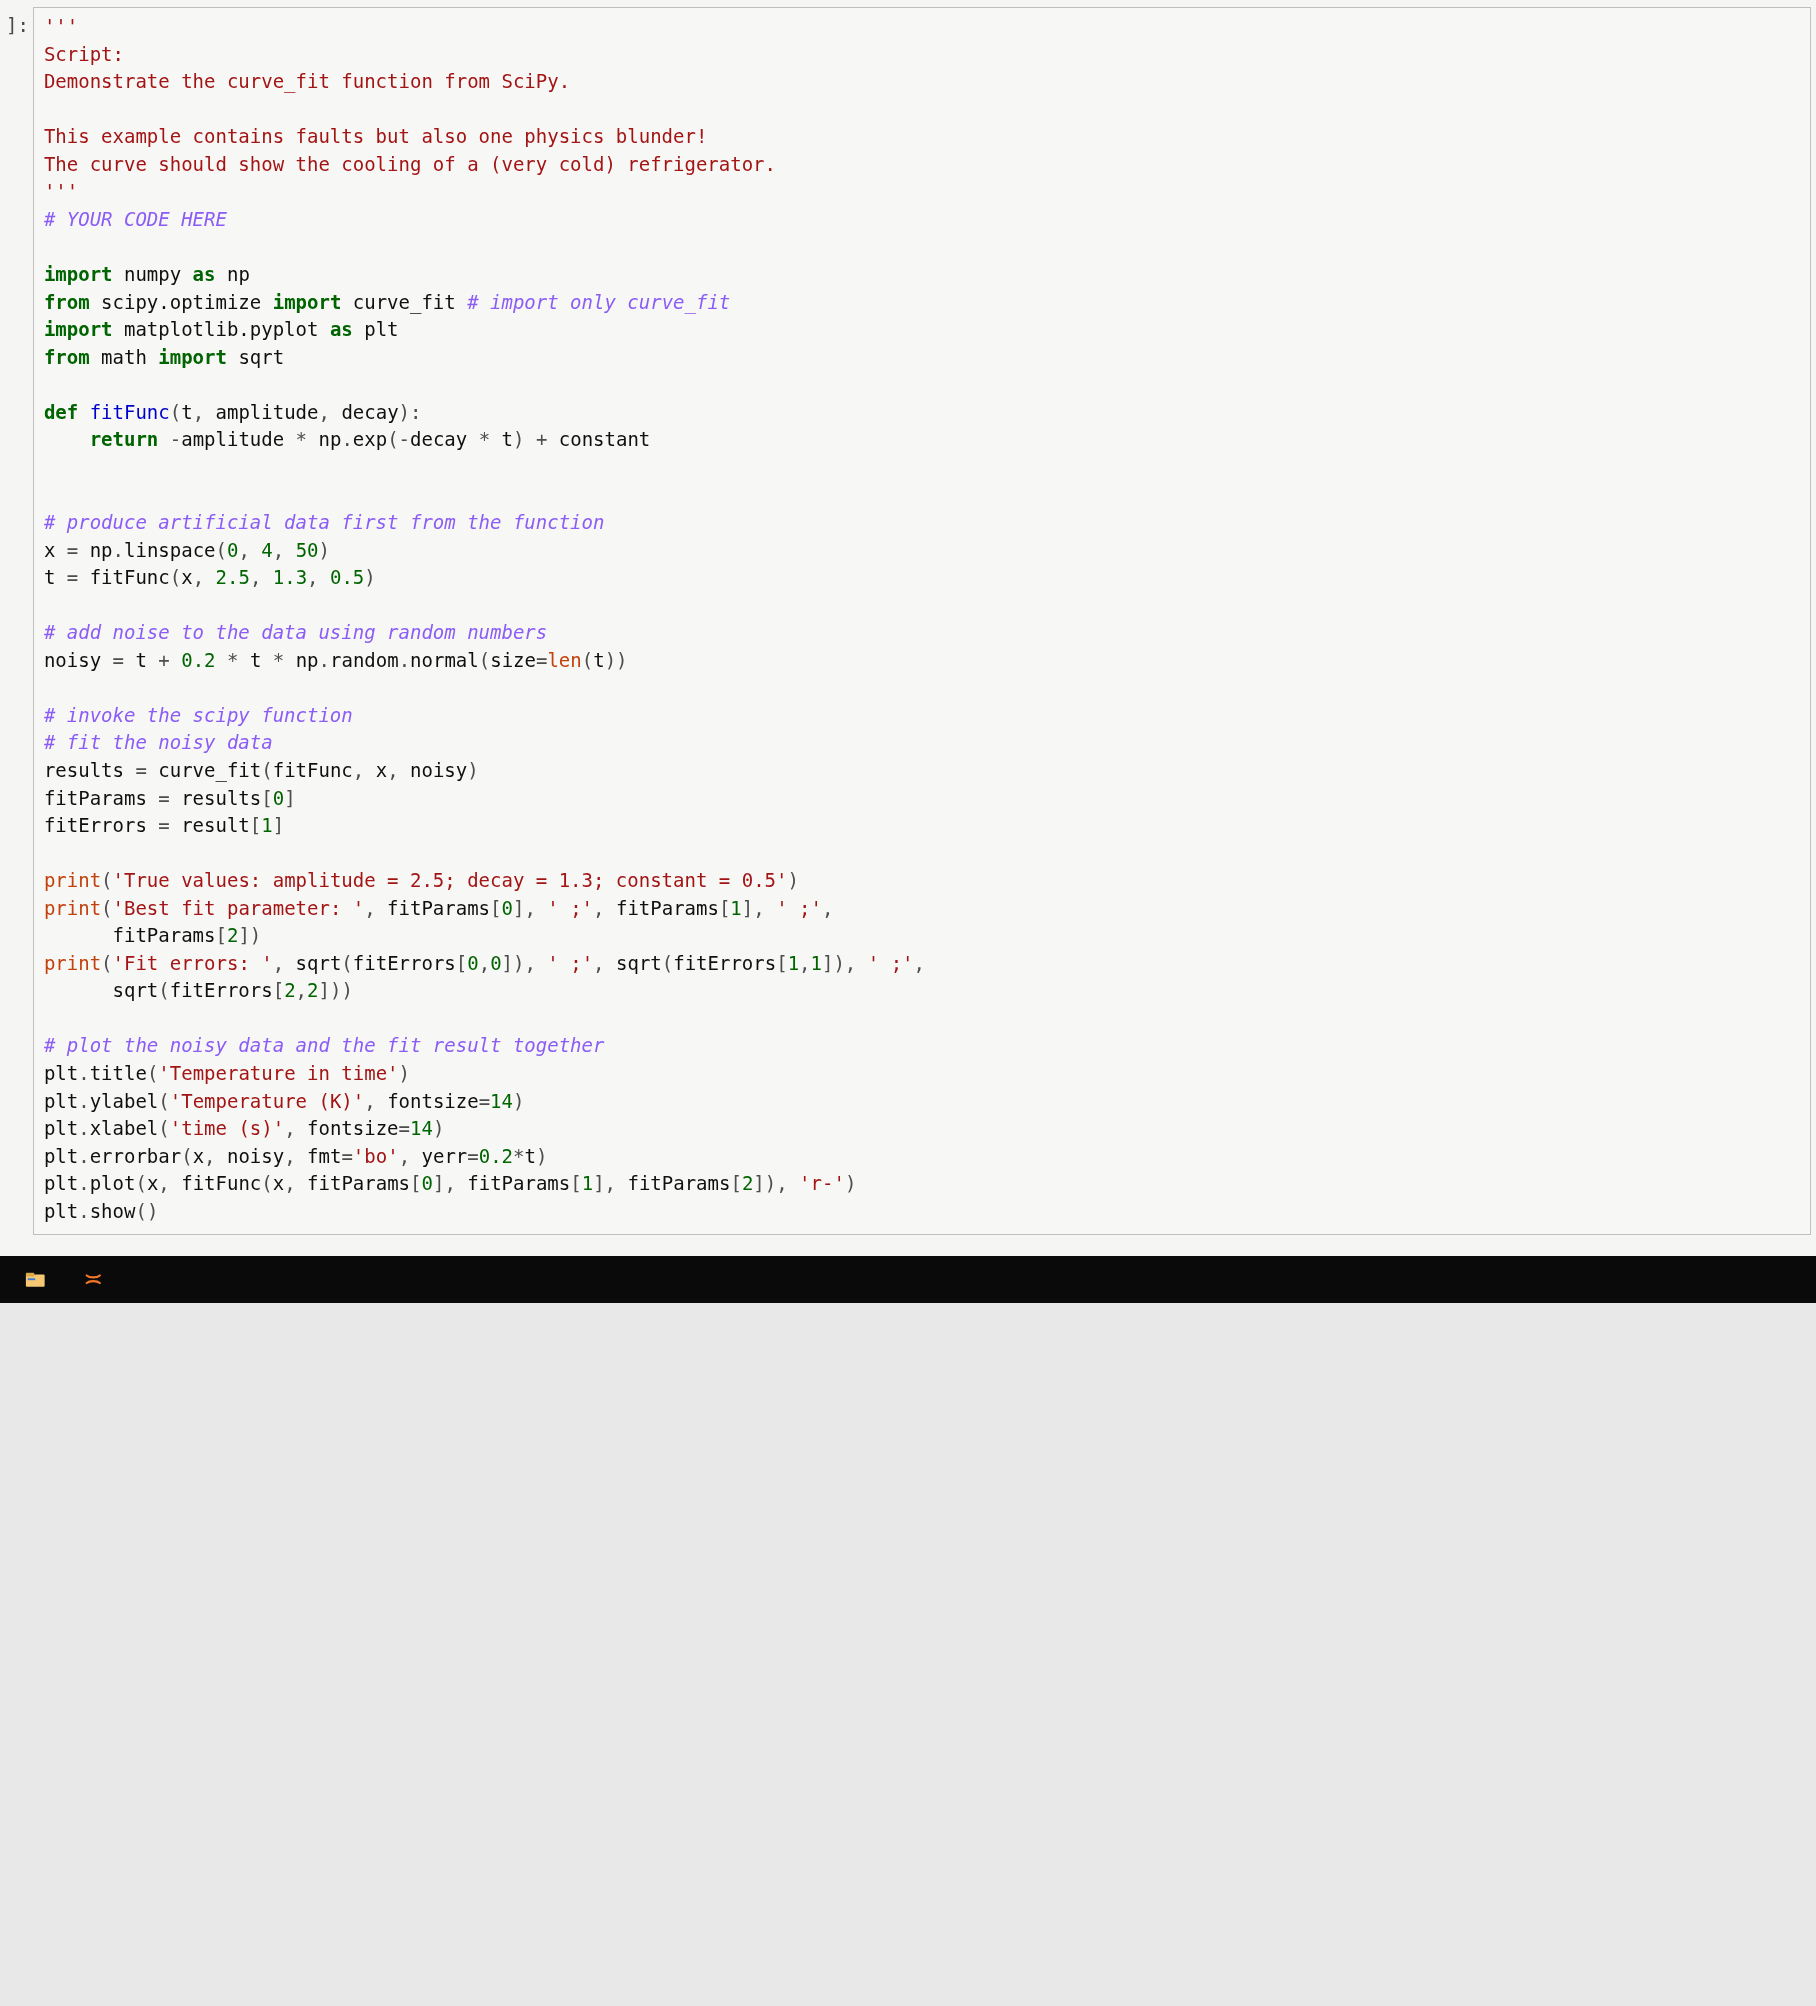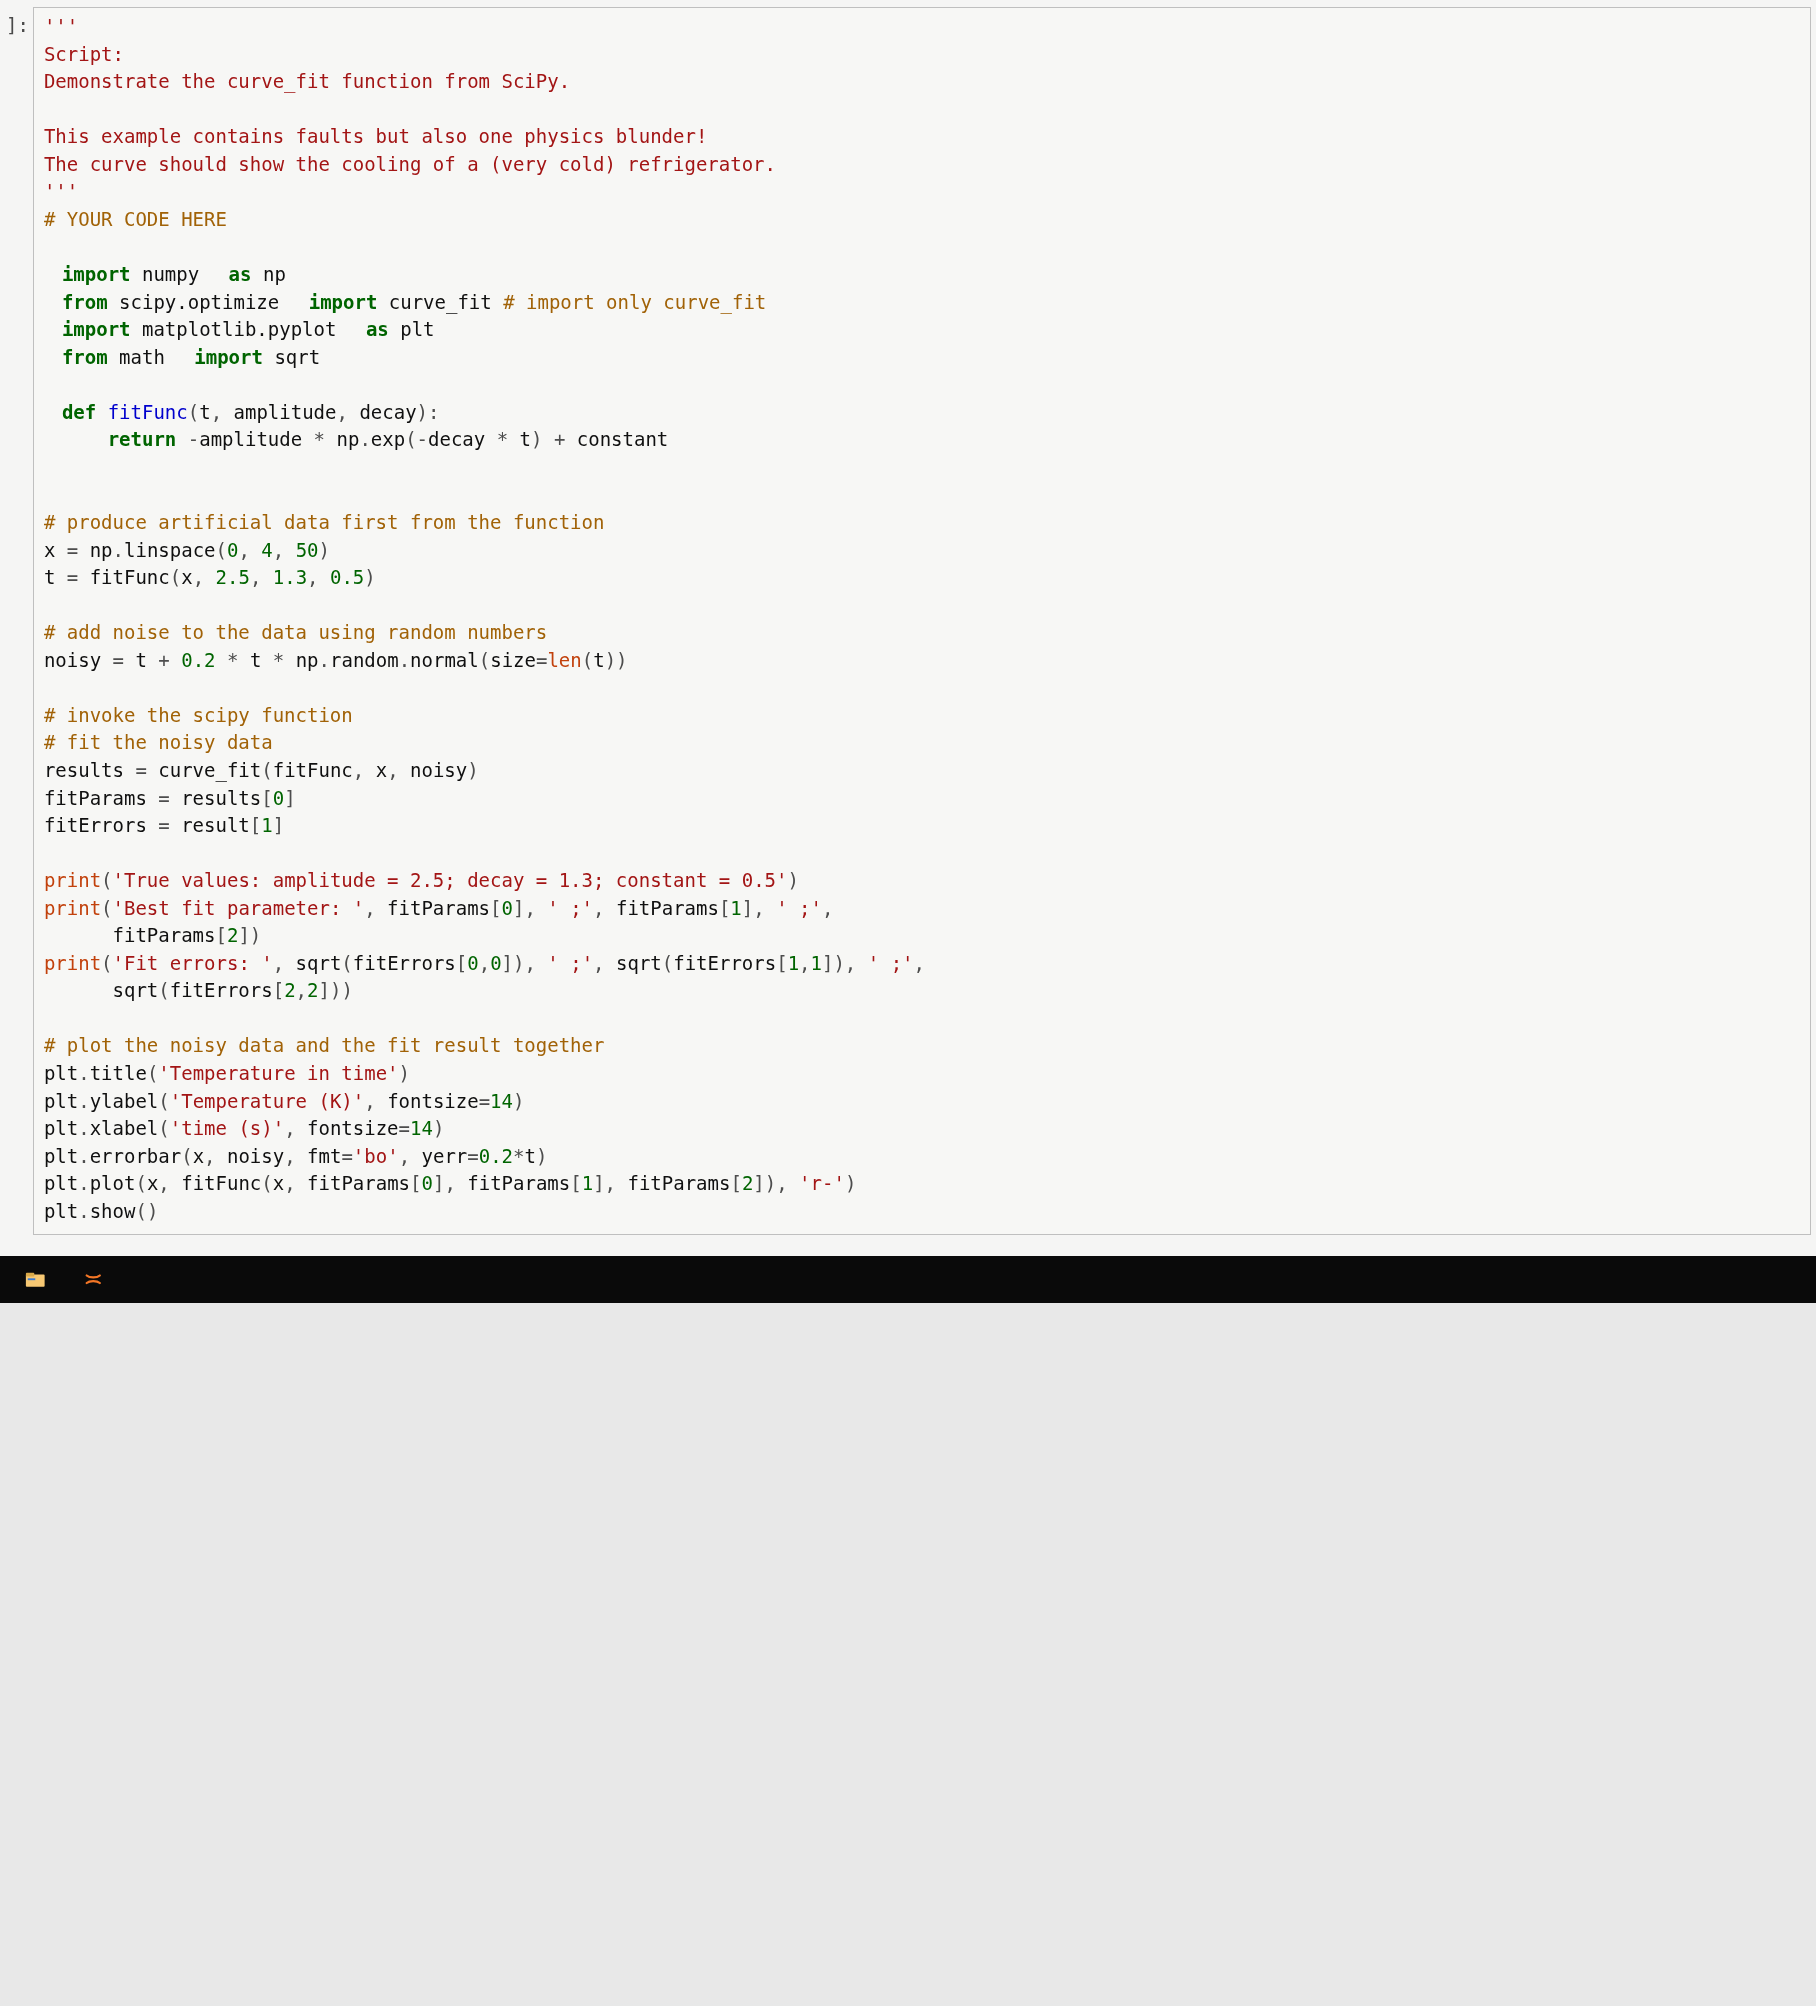--- a/index.html
+++ b/index.html
@@ -28,22 +28,22 @@
   .code-area {
     flex: 1;
     border: 0.9px solid #bfbfbf;
     background: #f7f7f5;
     padding: 5.2px 10.4px 8.6px 10.4px;
     margin: 0 5.2px 0 3.5px;
     white-space: pre;
     overflow-x: auto;
   }
   .tok-str   { color: #a31515; }  
-  .tok-com   { color: #a16207; } 
-  .tok-kw    { color: #006400; font-weight: bold; margin-left: 18px; }
+  .tok-com   { color: #8b5cf6; font-style: italic; } 
+  .tok-kw    { color: #006400; font-weight: bold; }
   .tok-fn    { color: #0000cd; }  
   .tok-num   { color: #006400; }  
   .tok-op    { color: #4d4d4d; }  
   .tok-id    { color: #101010; }  
   .tok-bltn  { color: #c2410c; }  
   .taskbar {
     height: 47px;
     background: #0a0a0a;
     display: flex;
     align-items: center;

